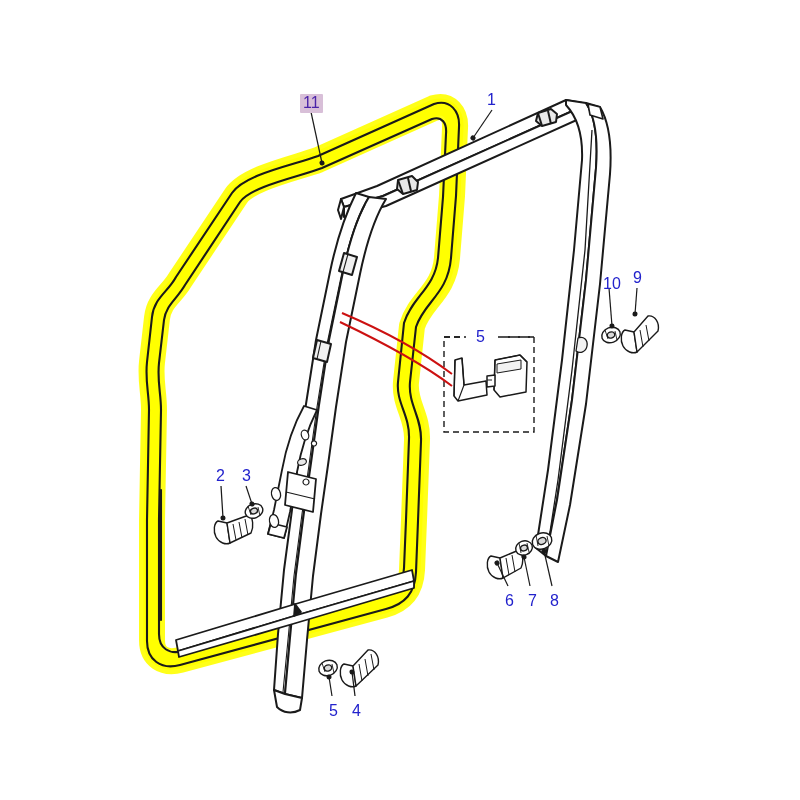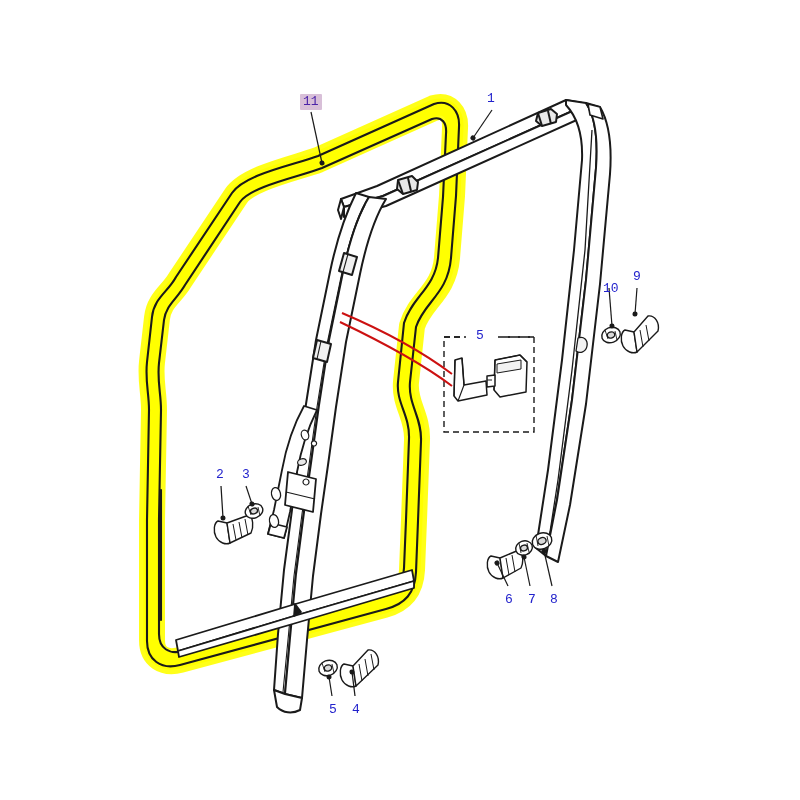--- a/index.html
+++ b/index.html
@@ -22,22 +22,22 @@
   #diagram-svg {
     position: absolute;
     left: 0;
     top: 0;
     width: 800px;
     height: 800px;
     display: block;
   }
   .callout {
     position: absolute;
-    font-family: Liberation Mono, monospace;
-    font-size: 13px;
+    font-family: Liberation Sans, sans-serif;
+    font-size: 16px;
     color: #2222cc;
     line-height: 1;
     user-select: none;
     white-space: nowrap;
   }
   .callout.highlighted {
     background: #d8bfd8;
     color: #4b23a8;
     padding: 1px 3px 2px 3px;
     border-radius: 1px;
@@ -380,21 +380,21 @@
       <line x1="355" y1="696" x2="352" y2="672" marker-end="url(#arrowDot)"></line>
 
       <line x1="444" y1="337" x2="466" y2="337" stroke-dasharray="6,4" stroke-width="1.4"></line>
       <line x1="498" y1="337" x2="534" y2="337" stroke-dasharray="6,4" stroke-width="1.4"></line>
     </g>
 
   </svg>
 
   <div class="callout highlighted" style="left:300px; top:94px;">11</div>
   <div class="callout" style="left:487px; top:92px;">1</div>
-  <div class="callout" style="left:603px; top:282px;">10</div>
+  <div class="callout" style="left:603px; top:276px;">10</div>
   <div class="callout" style="left:633px; top:270px;">9</div>
   <div class="callout" style="left:476px; top:329px;">5</div>
   <div class="callout" style="left:216px; top:468px;">2</div>
   <div class="callout" style="left:242px; top:468px;">3</div>
   <div class="callout" style="left:505px; top:593px;">6</div>
   <div class="callout" style="left:528px; top:593px;">7</div>
   <div class="callout" style="left:550px; top:593px;">8</div>
   <div class="callout" style="left:329px; top:703px;">5</div>
   <div class="callout" style="left:352px; top:703px;">4</div>
 

